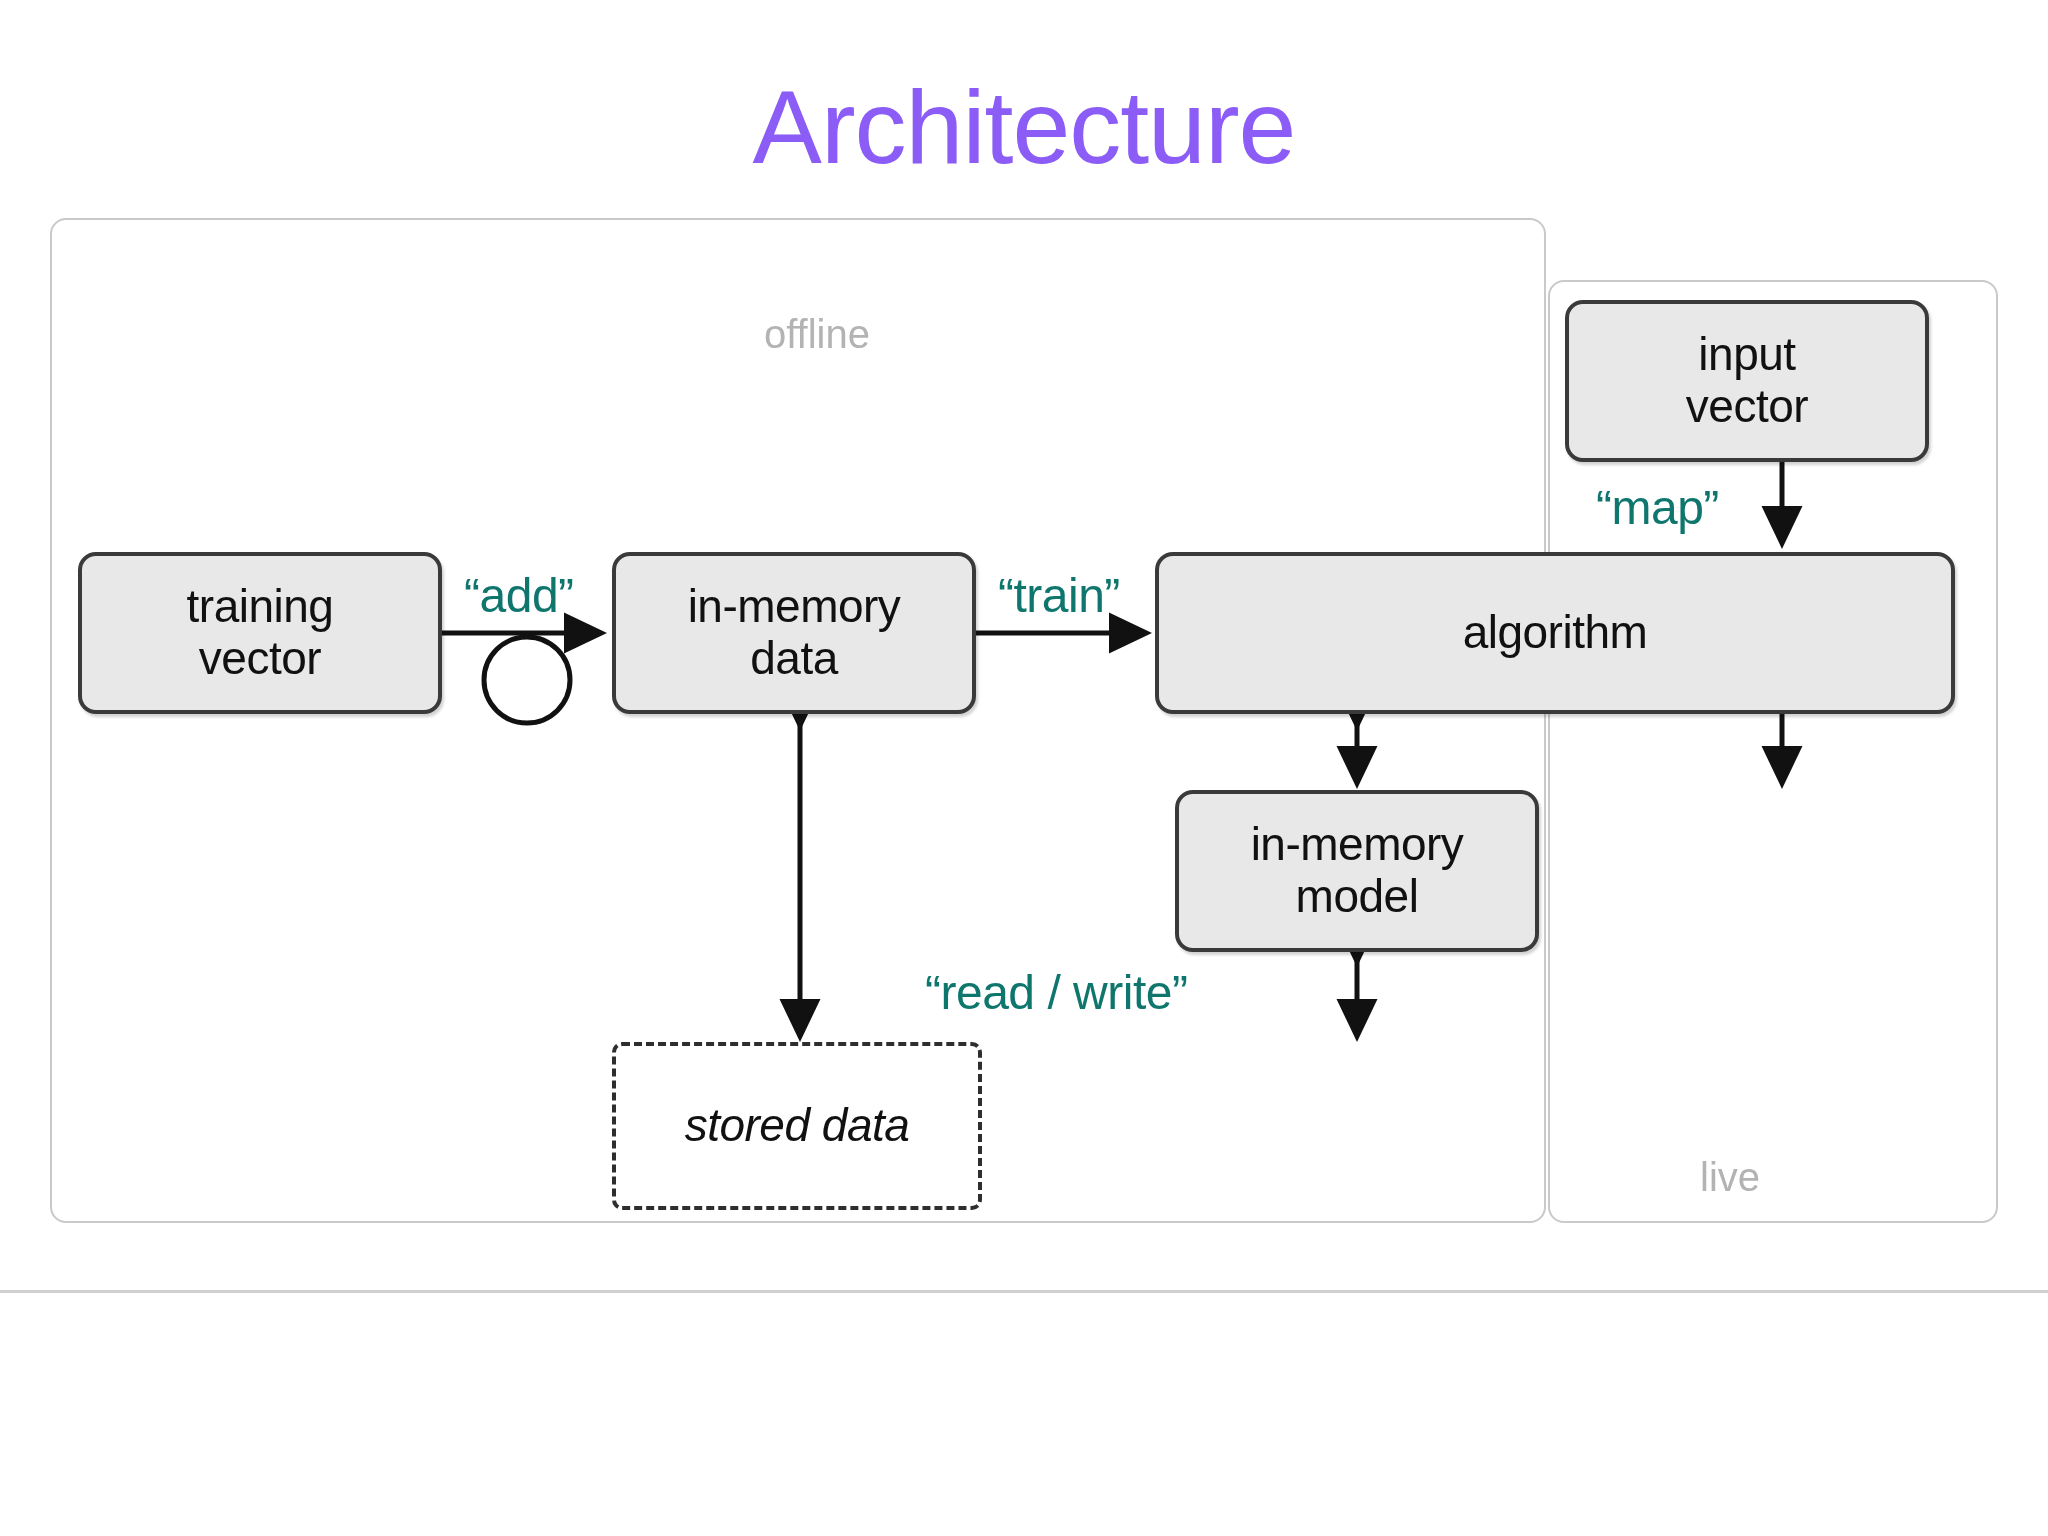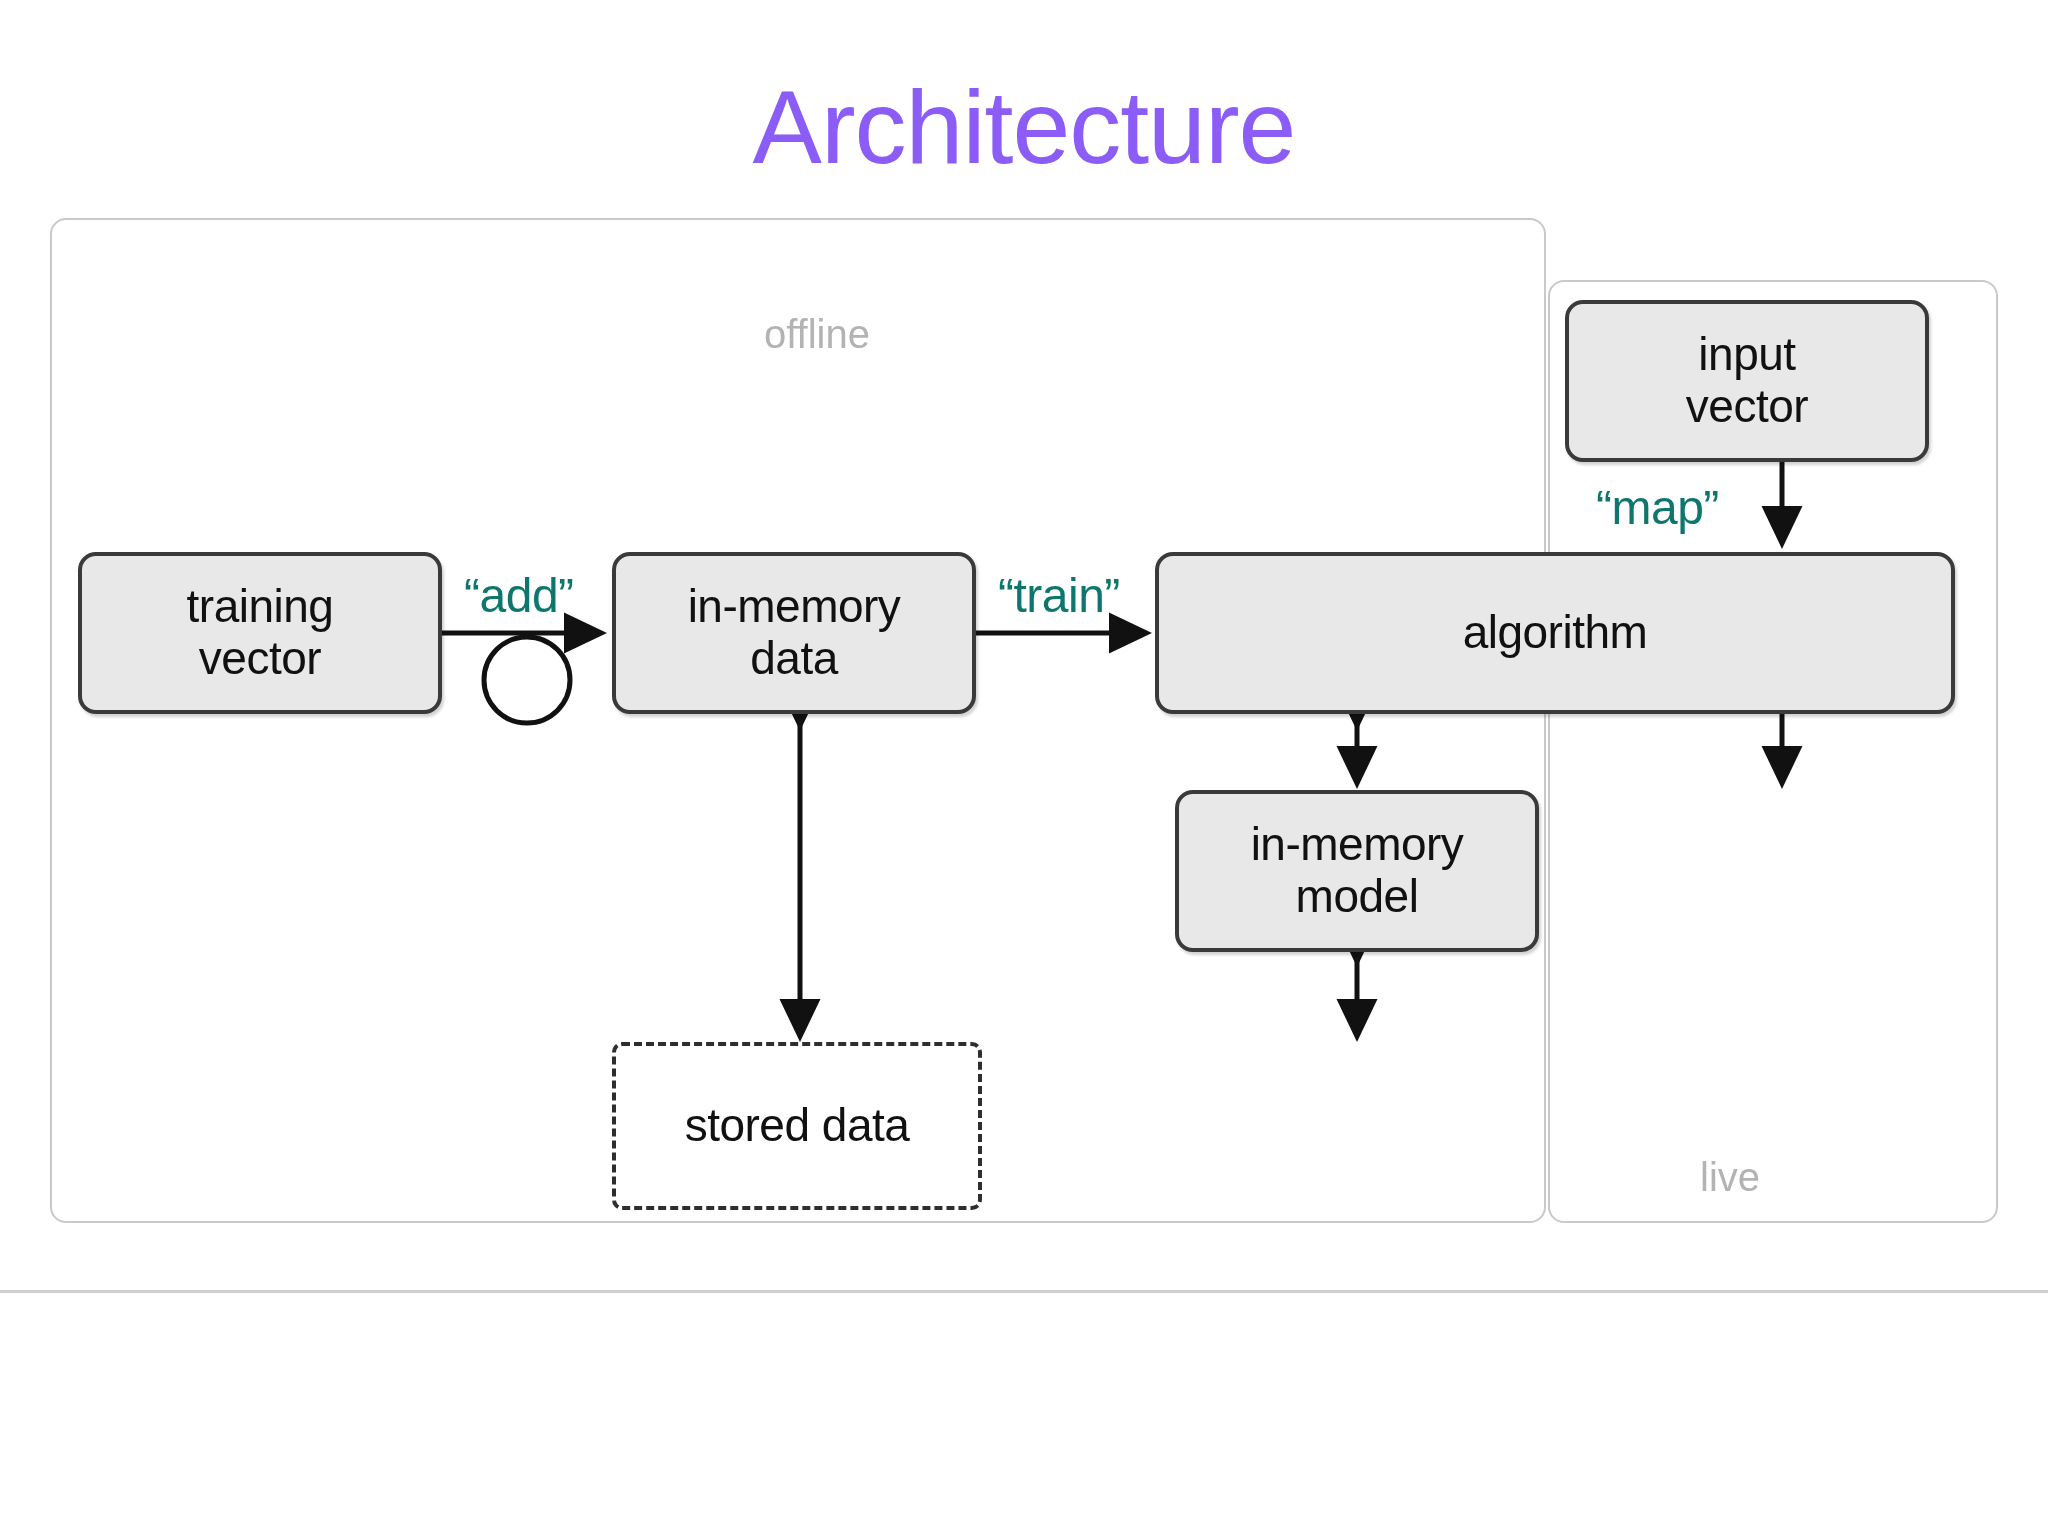--- a/index.html
+++ b/index.html
@@ -80,20 +80,21 @@
     border:4px dashed #2e2e2e;
     border-radius:10px;
     display:flex;
     align-items:center;
     justify-content:center;
     text-align:center;
     font-size:46px;
     line-height:1.12;
     color:#111;
     letter-spacing:-0.5px;
+    font-style:italic;
   }
   #node-stored-data{left:612px;top:1042px;width:370px;height:168px;}
   #node-stored-model{left:1175px;top:1042px;width:370px;height:168px;}
 
   
   .edge-label{
     position:absolute;
     font-size:48px;
     color:#0f766e;
     white-space:nowrap;
@@ -151,20 +152,21 @@
       <line x1="1357" y1="724" x2="1357" y2="782" stroke="#111" stroke-width="5" marker-start="url(#ah2)" marker-end="url(#ah)"></line>
 
       <line x1="1357" y1="960" x2="1357" y2="1035" stroke="#111" stroke-width="5" marker-start="url(#ah2)" marker-end="url(#ah)"></line>
 
       <line x1="800" y1="724" x2="800" y2="1035" stroke="#111" stroke-width="5" marker-start="url(#ah2)" marker-end="url(#ah)"></line>
     </svg>
 
     <div class="edge-label" id="label-add">“add”</div>
     <div class="edge-label" id="label-train">“train”</div>
     <div class="edge-label" id="label-map">“map”</div>
+    <div class="edge-label" id="label-read-write">“read / write”</div>
 
     <div class="node" id="node-training-vector">
       <div>
         <span>training</span>
         <span>vector</span>
       </div>
     </div>
 
     <div class="node" id="node-in-memory-data">
       <div>

